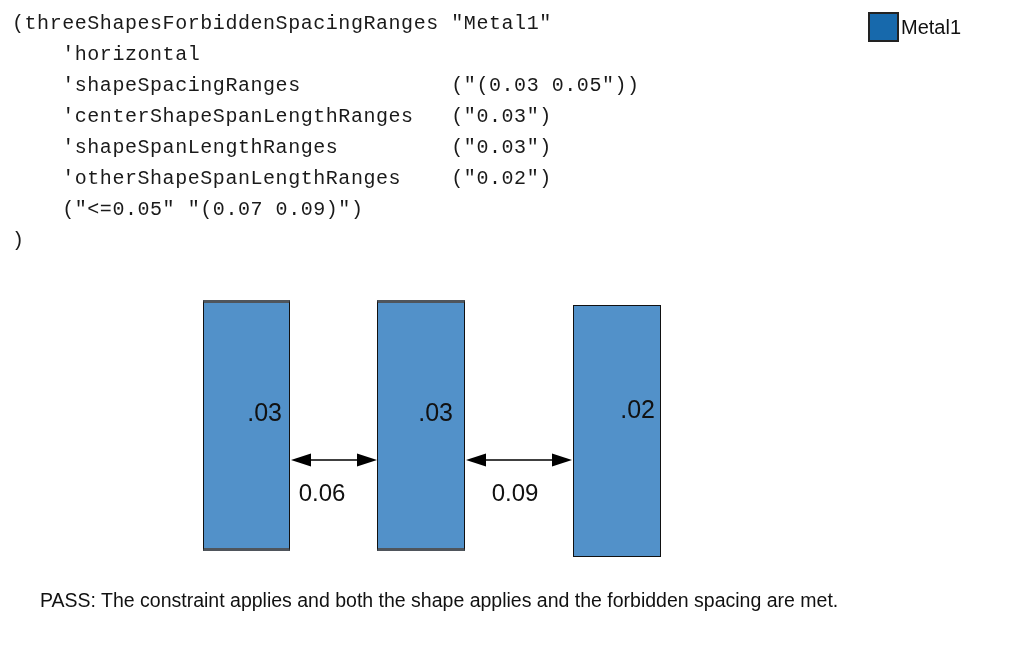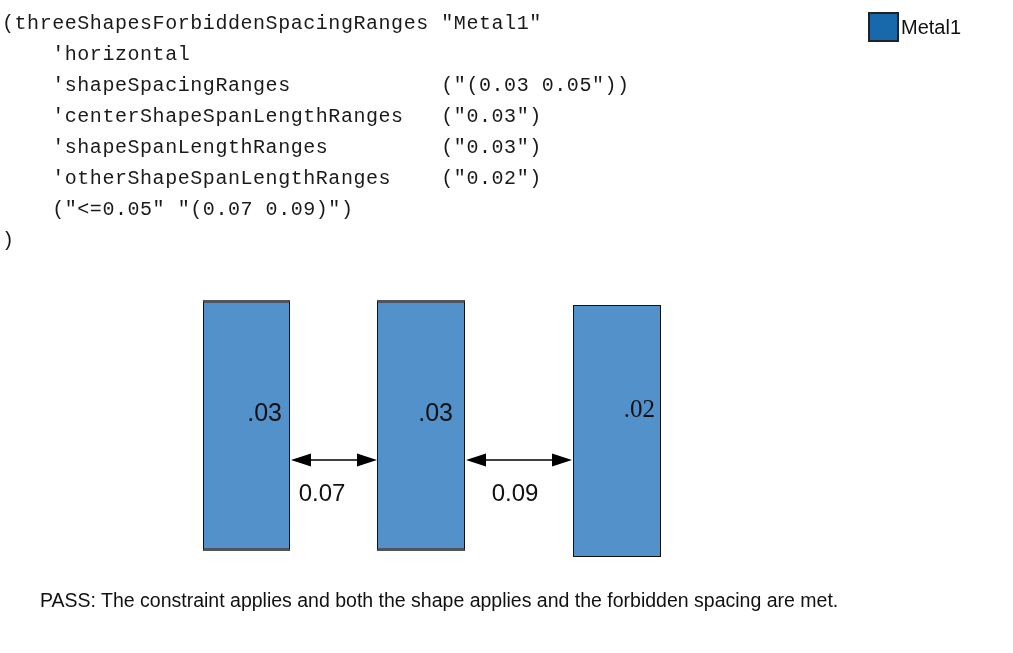--- a/index.html
+++ b/index.html
@@ -12,21 +12,21 @@
     width: 1013px;
     height: 653px;
     overflow: hidden;
     font-family: "Liberation Sans", sans-serif;
     color: #000;
   }
 
   
   .code-block {
     position: absolute;
-    left: 2px;
+    left: 12px;
     top: 8px;
     font-family: "Liberation Mono", monospace;
     font-size: 20px;
     line-height: 31px;
     letter-spacing: 0.55px;
     white-space: pre;
     color: #1a1a1a;
   }
 
   
@@ -65,21 +65,21 @@
   .shape-3 { left: 573px; top: 305px; width: 88px; height: 252px; }
 
   .shape-label {
     position: absolute;
     font-size: 25px;
     color: #111;
     text-align: right;
   }
   .shape-label-1 { left: 195px; width: 87px; top: 398px; }
   .shape-label-2 { left: 365px; width: 88px; top: 398px; }
-  .shape-label-3 { left: 567px; width: 88px; top: 395px; font-family: Liberation Serif, serif; }
+  .shape-label-3 { left: 567px; width: 88px; top: 395px; }
 
   .arrow-svg {
     position: absolute;
     top: 448px;
     height: 24px;
   }
   .arrow-1 { left: 290px; width: 88px; }
   .arrow-2 { left: 465px; width: 108px; }
 
   .spacing-label {
@@ -130,16 +130,16 @@
   <line x1="14" y1="12" x2="74" y2="12" stroke="#000" stroke-width="1.6"></line>
   <polygon points="1,12 21,5.5 21,18.5" fill="#000"></polygon>
   <polygon points="87,12 67,5.5 67,18.5" fill="#000"></polygon>
 </svg>
 <svg class="arrow-svg arrow-2" viewBox="0 0 108 24">
   <line x1="14" y1="12" x2="94" y2="12" stroke="#000" stroke-width="1.6"></line>
   <polygon points="1,12 21,5.5 21,18.5" fill="#000"></polygon>
   <polygon points="107,12 87,5.5 87,18.5" fill="#000"></polygon>
 </svg>
 
-<div class="spacing-label spacing-label-1">0.07</div>
+<div class="spacing-label spacing-label-1">0.06</div>
 <div class="spacing-label spacing-label-2">0.09</div>
 
 <div class="status-line">PASS: The constraint applies and both the shape applies and the forbidden spacing are met.</div>
 
 </body></html>

